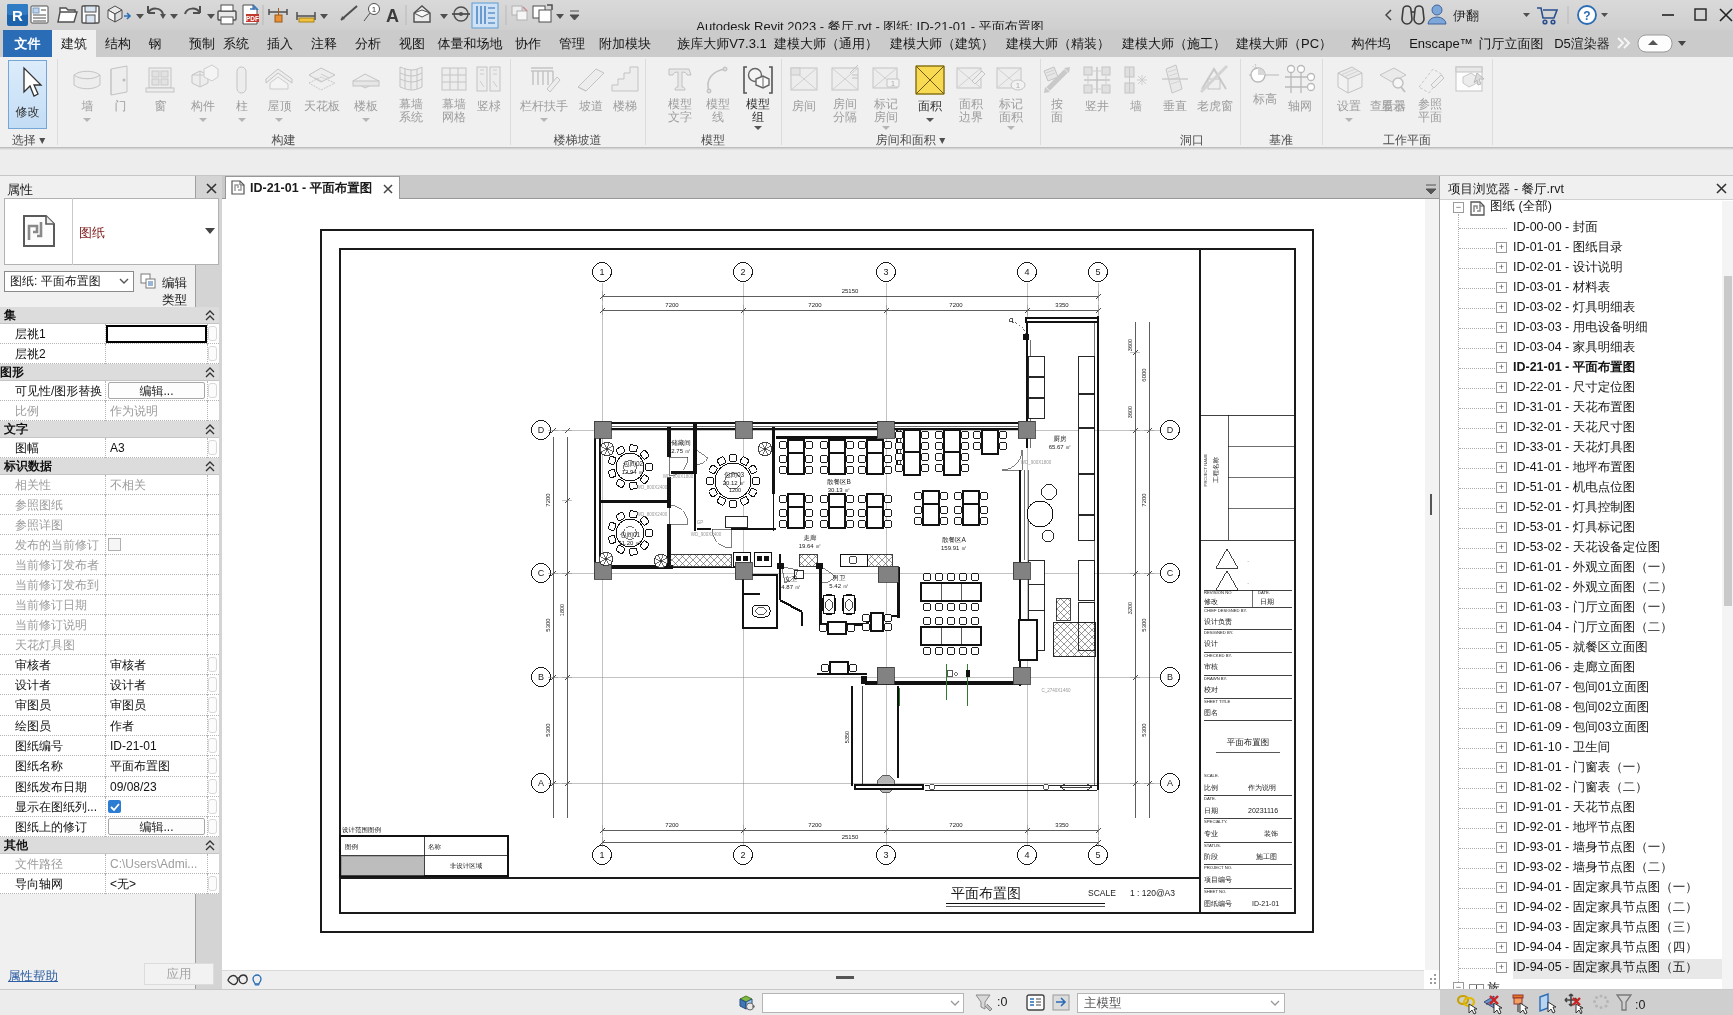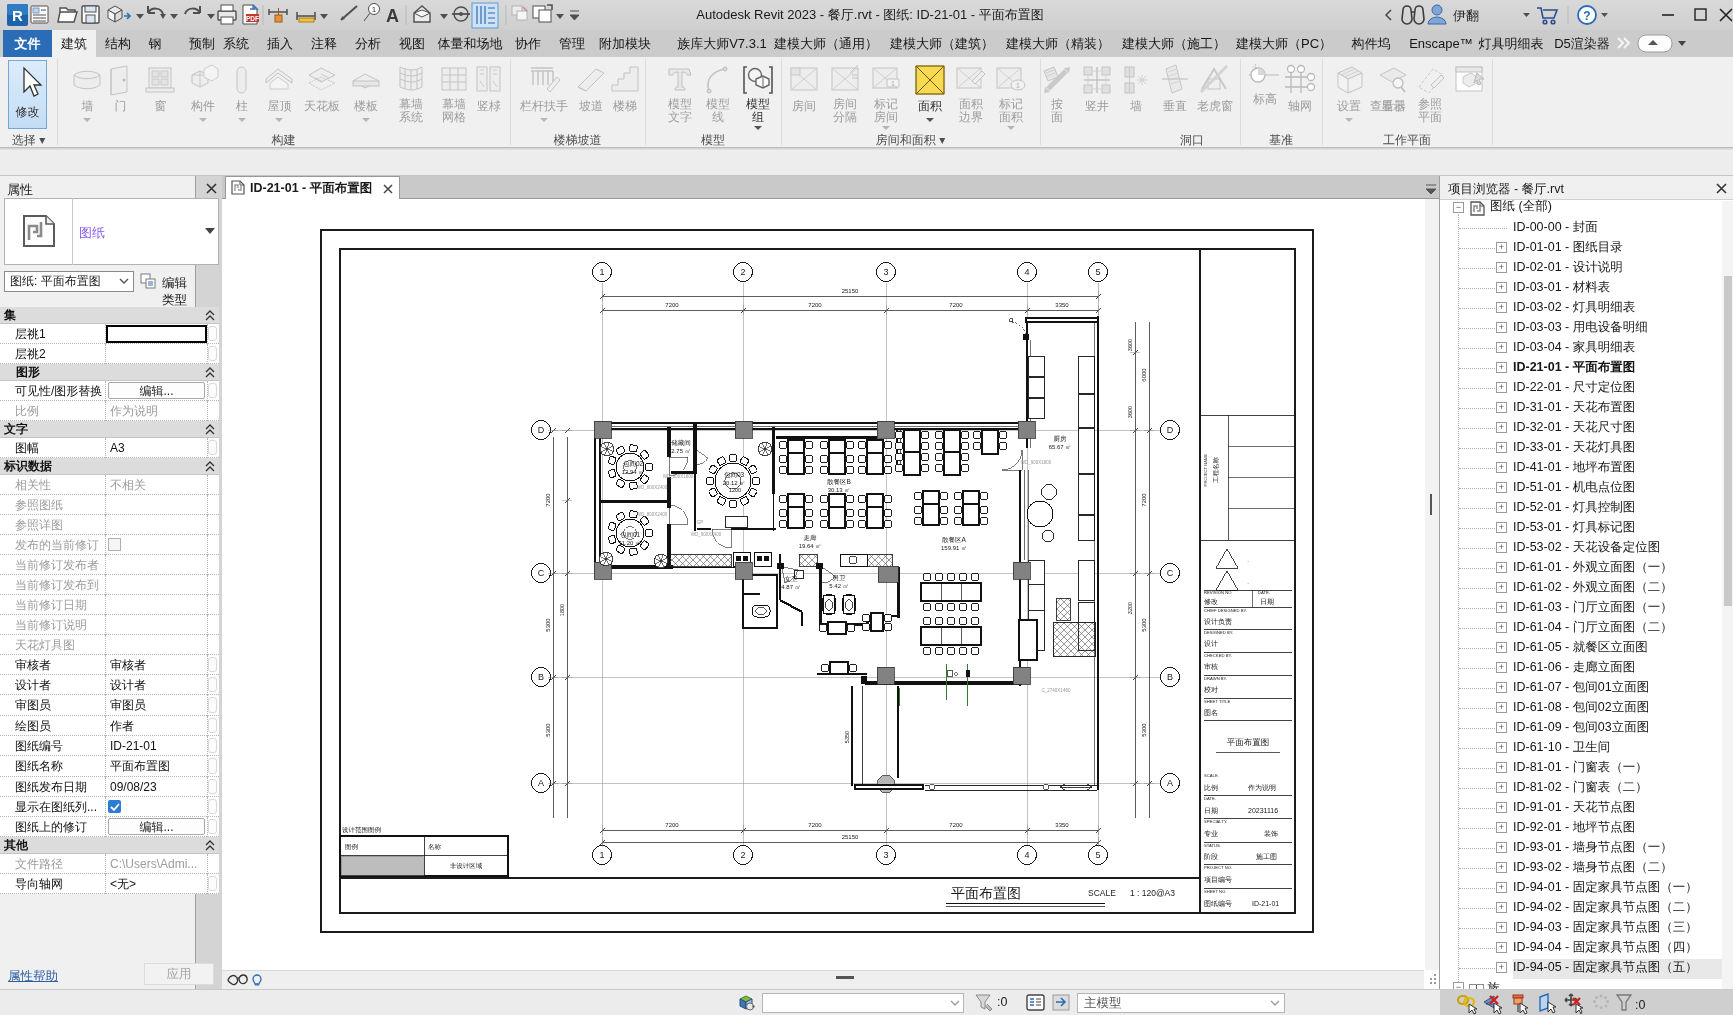--- a/index.html
+++ b/index.html
@@ -122,21 +122,21 @@
         <path d="M14 7 l4 4" stroke="#c98989" stroke-width="1.5"></path>
       </g>
       <g transform="translate(531,0)">
         <rect x="2" y="6" width="12" height="12" fill="#fff" stroke="#4f4f4f"></rect>
         <rect x="8" y="10" width="12" height="12" fill="#fff" stroke="#4f4f4f"></rect>
         <path d="M16 5 l5 0 l0 5" fill="none" stroke="#4f4f4f" stroke-width="1.5"></path>
       </g>
       <path d="M556 14 l8 0 l-4 5 z" fill="#4f4f4f"></path>
       <path d="M570 11 l9 0 M570 15 l9 0 l-4.5 5 z" fill="#4f4f4f" stroke="#4f4f4f"></path>
     </svg>
-    <div class="abs" style="left:600px;top:0;width:540px;height:30px;line-height:30px;text-align:center;font-size:13px;color:#1a1a1a;white-space:nowrap">Autodesk Revit 2023 - 餐厅.rvt - 图纸: ID-21-01 - 平面布置图</div>
+    <div class="abs" style="left:600px;top:12px;width:540px;height:30px;line-height:30px;text-align:center;font-size:13px;color:#1a1a1a;white-space:nowrap">Autodesk Revit 2023 - 餐厅.rvt - 图纸: ID-21-01 - 平面布置图</div>
     <svg class="abs" style="left:1385px;top:0" width="348" height="30">
       <path d="M6 10 l-5 5 l5 5" fill="none" stroke="#444" stroke-width="1.5"></path>
       <g fill="#3c3c3c">
         <path d="M18 10 a4 4 0 0 1 8 0 l1 9 a5 5 0 0 1 -10 0 Z" fill="none" stroke="#3c3c3c" stroke-width="1.6"></path>
         <path d="M30 10 a4 4 0 0 1 8 0 l1 9 a5 5 0 0 1 -10 0 Z" fill="none" stroke="#3c3c3c" stroke-width="1.6"></path>
         <path d="M26 12 l4 0" stroke="#3c3c3c" stroke-width="1.6"></path>
       </g>
       <circle cx="52" cy="10" r="5" fill="#7da7d9" stroke="#41659c"></circle>
       <path d="M43 24 a9 7 0 0 1 18 0 Z" fill="#7da7d9" stroke="#41659c"></path>
       <text x="68" y="20" font-size="13" fill="#1a1a1a">伊翻</text>
@@ -171,21 +171,21 @@
     <div class="rtab " style="left:550px;width:44px">管理</div>
     <div class="rtab " style="left:594px;width:62px">附加模块</div>
     <div class="rtab " style="left:676px;width:92px">族库大师V7.3.1</div>
     <div class="rtab " style="left:768px;width:116px">建模大师（通用）</div>
     <div class="rtab " style="left:884px;width:116px">建模大师（建筑）</div>
     <div class="rtab " style="left:1000px;width:116px">建模大师（精装）</div>
     <div class="rtab " style="left:1116px;width:116px">建模大师（施工）</div>
     <div class="rtab " style="left:1232px;width:104px">建模大师（PC）</div>
     <div class="rtab " style="left:1336px;width:70px">构件坞</div>
     <div class="rtab " style="left:1406px;width:70px">Enscape™</div>
-    <div class="rtab " style="left:1476px;width:70px">灯具明细表</div>
+    <div class="rtab " style="left:1476px;width:70px">门厅立面图</div>
     <div class="rtab " style="left:1546px;width:72px">D5渲染器</div>
     <svg class="abs" style="left:1610px;top:0" width="123" height="27">
       <path d="M8 8 l5 5 l-5 5 M14 8 l5 5 l-5 5" fill="none" stroke="#f5f5f5" stroke-width="2"></path>
       <rect x="28" y="5" width="34" height="17" rx="8" fill="#fdfdfd" stroke="#9a9a9a"></rect>
       <path d="M38 15 l5 -5 l5 5 z" fill="#555"></path>
       <path d="M68 11 l8 0 l-4 5 z" fill="#444"></path>
     </svg>
   </div>
 <div id="ribbon">
     <div class="psep" style="left:57px"></div>
@@ -457,21 +457,21 @@
     <svg class="abs" style="left:205px;top:6px" width="14" height="14">
       <path d="M2 2 L11 11 M11 2 L2 11" stroke="#333" stroke-width="1.6"></path>
     </svg>
     <div class="abs" style="left:4px;top:22px;width:215px;height:67px;background:#fff;border:1px solid #b2b2b2"></div>
     <div class="abs" style="left:4px;top:22px;width:69px;height:67px;border-right:1px solid #c9c9c9"></div>
     <svg class="abs" style="left:20px;top:36px" width="38" height="38">
 <path d="M4 4 L26 4 L34 12 L34 34 L4 34 Z" fill="#fdfdfd" stroke="#5a5a5a" stroke-width="2"></path>
 <path d="M26 4 L26 12 L34 12" fill="#eee" stroke="#5a5a5a" stroke-width="1.6"></path>
 <path d="M9 28 L9 14 L17 14 L17 20 L13 20 M17 24 L21 24 L21 10" fill="none" stroke="#8a8a8a" stroke-width="2.6"></path>
 </svg>
-    <div class="abs" style="left:79px;top:48px;font-size:13px;color:#8b5cf6">图纸</div>
+    <div class="abs" style="left:79px;top:48px;font-size:13px;color:#7f1d1d">图纸</div>
     <svg class="abs" style="left:204px;top:51px" width="12" height="8">
       <path d="M1 1 l10 0 l-5 6 z" fill="#444"></path>
     </svg>
     <div class="abs" style="left:4px;top:95px;width:130px;height:21px;background:#fff;border:1px solid #8a8a8a"></div>
     <div class="abs" style="left:10px;top:97px;font-size:12px;color:#1a1a1a">图纸: 平面布置图</div>
     <svg class="abs" style="left:119px;top:102px" width="10" height="7">
       <path d="M1 1 l4 4 l4 -4" fill="none" stroke="#555" stroke-width="1.4"></path>
     </svg>
     <svg class="abs" style="left:140px;top:97px" width="17" height="17">
       <rect x="1" y="1" width="9" height="9" fill="#fff" stroke="#7a7a7a"></rect>
@@ -487,21 +487,21 @@
     <div class="abs dotb" style="left:105px;top:148px;width:0;height:20px;border-left:1px dotted #b5b5b5"></div>
     <div class="abs" style="left:207px;top:148px;width:0;height:20px;border-left:1px dotted #b5b5b5"></div>
     <div class="plab" style="top:148px;line-height:20px;width:90px">层祧1</div>
     <div class="abs" style="left:106px;top:149px;width:101px;height:18px;background:#fff;border:2px solid #000"></div>
     <div class="abs" style="left:208px;top:150px;width:9px;height:15px;background:#fcfcfc;border:1px solid #d9d9d9;border-radius:3px"></div>
     <div class="prow dotb" style="top:168px;height:20px"></div>
     <div class="abs dotb" style="left:105px;top:168px;width:0;height:20px;border-left:1px dotted #b5b5b5"></div>
     <div class="abs" style="left:207px;top:168px;width:0;height:20px;border-left:1px dotted #b5b5b5"></div>
     <div class="plab" style="top:168px;line-height:20px;width:90px">层祧2</div>
     <div class="abs" style="left:208px;top:170px;width:9px;height:15px;background:#fcfcfc;border:1px solid #d9d9d9;border-radius:3px"></div>
-    <div class="gh" style="top:188px;height:17px;line-height:17px"><span style="margin-left:16px">图形</span></div>
+    <div class="gh" style="top:188px;height:17px;line-height:17px"><span style="margin-left:0">图形</span></div>
     <svg class="abs" style="left:205px;top:191px" width="10" height="11">
       <path d="M1 5 l4 -4 l4 4 M1 10 l4 -4 l4 4" fill="none" stroke="#333" stroke-width="1.3"></path>
     </svg>
     <div class="prow dotb" style="top:205px;height:20px"></div>
     <div class="abs dotb" style="left:105px;top:205px;width:0;height:20px;border-left:1px dotted #b5b5b5"></div>
     <div class="abs" style="left:207px;top:205px;width:0;height:20px;border-left:1px dotted #b5b5b5"></div>
     <div class="plab" style="top:205px;line-height:20px;width:90px">可见性/图形替换</div>
     <div class="abs" style="left:108px;top:206px;width:97px;height:17px;background:#fdfdfd;border:1px solid #a8a8a8;border-radius:2px;font-size:12px;text-align:center;line-height:16px;color:#1a1a1a">编辑...</div>
     <div class="abs" style="left:208px;top:207px;width:9px;height:15px;background:#fcfcfc;border:1px solid #d9d9d9;border-radius:3px"></div>
     <div class="prow dotb" style="top:225px;height:20px"></div>

